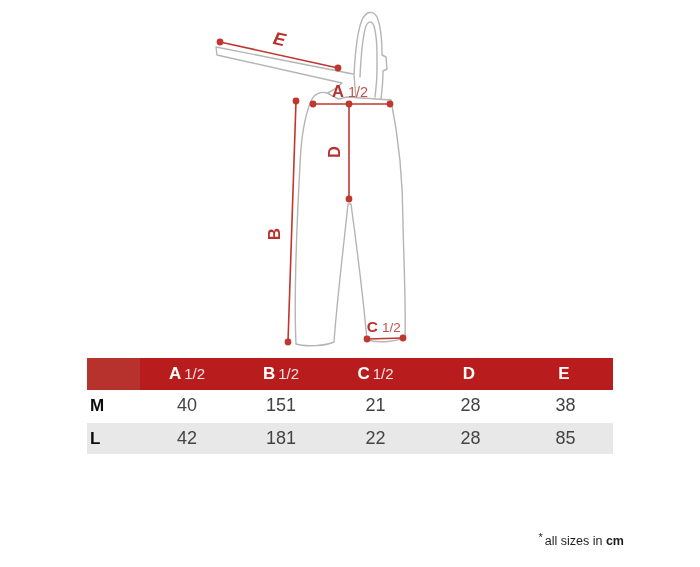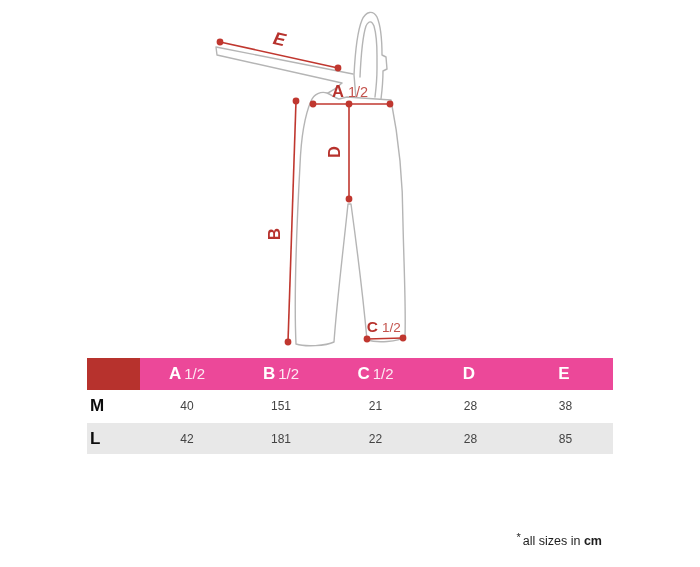--- a/index.html
+++ b/index.html
@@ -19,56 +19,56 @@
   
   .size-table {
     position: absolute;
     top: 358px;
     left: 87px;
     width: 526px;
     border-collapse: collapse;
     table-layout: fixed;
   }
   .size-table thead th {
-    background: #ec4899;
+    background: #b91c1c;
     color: #ffffff;
     height: 32px;
     font-size: 17px;
     font-weight: bold;
     text-align: center;
     padding: 0;
   }
   .size-table thead th.size-col { background: #b7322d; }
   .size-table thead th .frac {
     font-weight: normal;
     font-size: 15px;
     opacity: 0.88;
     margin-left: 3px;
   }
   .size-table tbody td {
     height: 31px;
     text-align: center;
-    font-size: 12px;
+    font-size: 18px;
     color: #434343;
     padding: 0;
     border-bottom: 2px solid #ffffff;
   }
   .size-table tbody tr.alt td { background: #e8e8e8; }
   .size-table tbody td.size-cell {
     text-align: left;
     padding-left: 3px;
     font-weight: bold;
     font-size: 17px;
     color: #0c0c0c;
   }
   
   .footnote {
     position: absolute;
     top: 531px;
-    right: 98px;
+    right: 76px;
     font-size: 12.5px;
     color: #1e1e1e;
     white-space: nowrap;
     margin-left: 17px;
   }
   .footnote .star {
     font-size: 11px;
     vertical-align: 4px;
     margin-right: 2px;
   }

